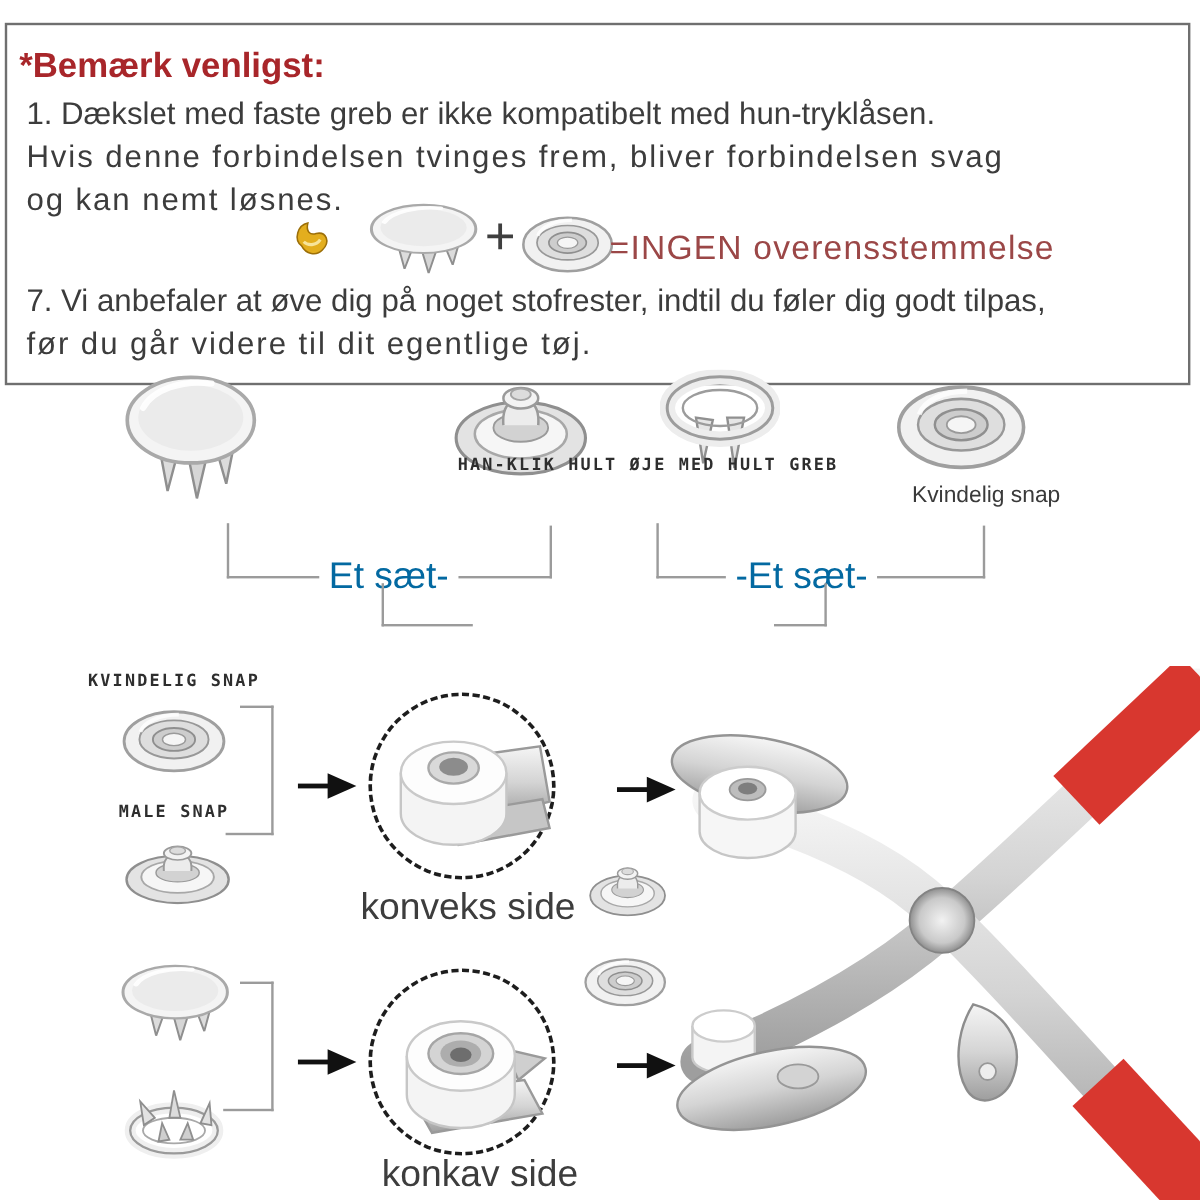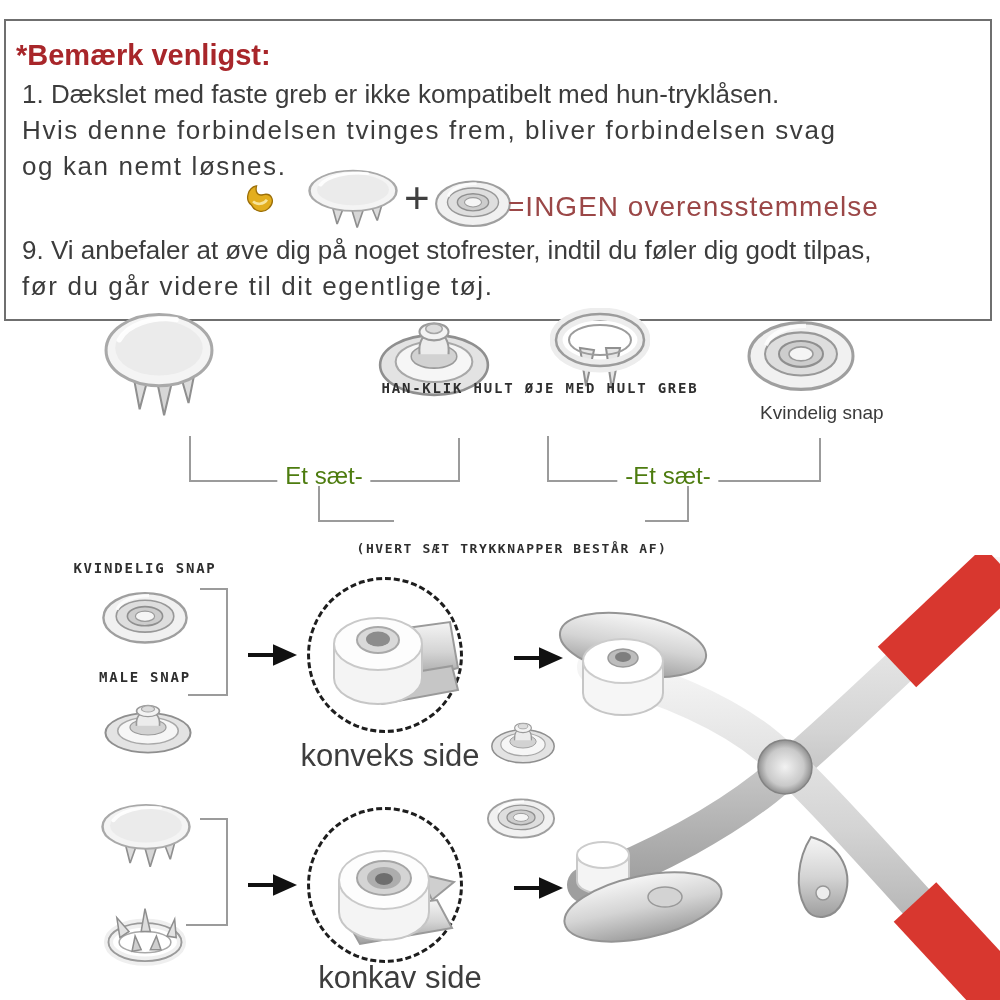--- a/index.html
+++ b/index.html
@@ -15,21 +15,21 @@
   .plus-sign{position:absolute;left:398px;top:152px;font-size:44px;color:#3f3f3f;}
   .result-label{position:absolute;left:502px;top:170px;font-size:28px;color:#9b4747;letter-spacing:1px;white-space:nowrap;}
 
   
   .techno{font-family:"DejaVu Sans Mono",monospace;font-weight:bold;color:#2e2e2e;}
 
   
   .bline{position:absolute;background:#9b9b9b;}
 
   .set-label{position:absolute;transform:translateX(-50%);background:#fff;padding:0 8px;
-             font-size:24px;color:#4d7c0f;white-space:nowrap;}
+             font-size:31px;color:#0369a1;white-space:nowrap;}
   .set4-title{position:absolute;transform:translateX(-50%);background:#fff;padding:0 10px;
               font-size:40px;color:#3a3a3a;white-space:nowrap;}
   .set4-sub{position:absolute;transform:translateX(-50%);font-size:13px;letter-spacing:1.6px;white-space:nowrap;}
 
   .part-label-center{position:absolute;text-align:center;white-space:nowrap;}
   .caption{position:absolute;transform:translateX(-50%);font-size:31px;color:#3d3d3d;white-space:nowrap;}
 
   .dashed-circle{position:absolute;width:156px;height:156px;border:3px dashed #1d1d1d;
                  border-radius:50%;box-sizing:border-box;}
   .dashed-circle svg{position:absolute;left:2px;top:2px;}
@@ -116,21 +116,21 @@
     </svg>
     <svg class="abs" style="left:301px;top:148px" width="92" height="66" viewBox="0 0 110 115" preserveAspectRatio="none">
         <use href="#sym-cap"></use>
       </svg>
     <div class="plus-sign">+</div>
     <svg class="abs" style="left:428px;top:154px" width="78" height="56" viewBox="0 0 110 78" preserveAspectRatio="none">
         <use href="#sym-socket"></use>
       </svg>
     <div class="result-label">=INGEN overensstemmelse</div>
 
-    <div class="nline" style="top:214px;">9. Vi anbefaler at øve dig på noget stofrester, indtil du føler dig godt tilpas,</div>
+    <div class="nline" style="top:214px;">7. Vi anbefaler at øve dig på noget stofrester, indtil du føler dig godt tilpas,</div>
     <div class="nline sp" style="top:250px;">før du går videre til dit egentlige tøj.</div>
   </section>
 
   <svg class="abs" style="left:103px;top:310px" width="112" height="120" viewBox="0 0 110 115">
       <use href="#sym-cap"></use>
     </svg>
   <svg class="abs" style="left:377px;top:303px" width="114" height="94" viewBox="0 0 110 88" preserveAspectRatio="none">
       <use href="#sym-stud"></use>
     </svg>
   <svg class="abs" style="left:549px;top:308px" width="102" height="92" viewBox="0 0 100 92">
@@ -150,21 +150,20 @@
 
   <div class="bline" style="left:547px;top:436px;width:2px;height:46px;"></div>
   <div class="bline" style="left:547px;top:480px;width:274px;height:2px;"></div>
   <div class="bline" style="left:819px;top:438px;width:2px;height:44px;"></div>
   <div class="set-label" style="left:668px;top:462px;">-Et sæt-</div>
 
   <div class="bline" style="left:318px;top:486px;width:2px;height:36px;"></div>
   <div class="bline" style="left:318px;top:520px;width:76px;height:2px;"></div>
   <div class="bline" style="left:645px;top:520px;width:44px;height:2px;"></div>
   <div class="bline" style="left:687px;top:486px;width:2px;height:36px;"></div>
-  <div class="set4-sub techno" style="left:512px;top:541px;">(HVERT SÆT TRYKKNAPPER BESTÅR AF)</div>
 
   <div class="part-label-center techno" style="left:60px;top:560px;width:170px;font-size:14px;letter-spacing:1.8px;">KVINDELIG SNAP</div>
   <svg class="abs" style="left:101px;top:586px" width="88" height="62" viewBox="0 0 110 78" preserveAspectRatio="none">
       <use href="#sym-socket"></use>
     </svg>
   <div class="part-label-center techno" style="left:60px;top:669px;width:170px;font-size:14px;letter-spacing:1.8px;">MALE SNAP</div>
   <svg class="abs" style="left:103px;top:692px" width="90" height="62" viewBox="0 0 110 88" preserveAspectRatio="none">
       <use href="#sym-stud"></use>
     </svg>
 

